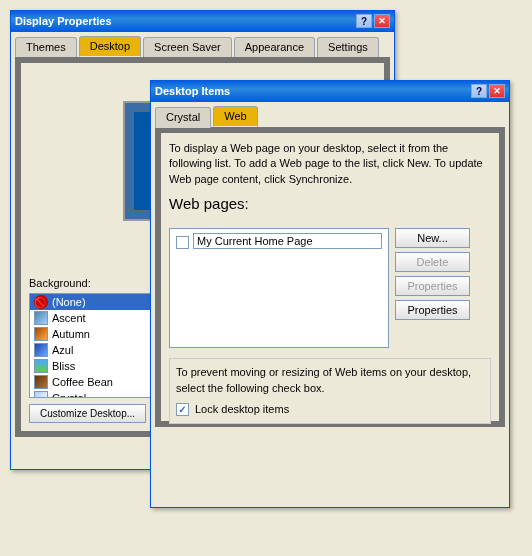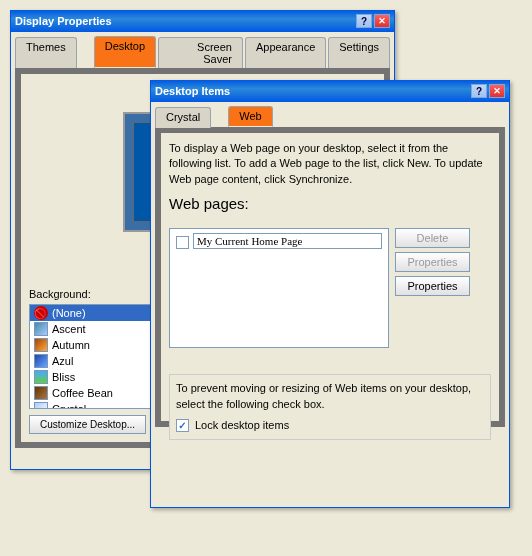--- a/index.html
+++ b/index.html
@@ -82,29 +82,27 @@
     .tab {
       padding: 3px 10px 4px 10px;
       border: 1px solid #9DA3AB;
       border-bottom: none;
       background: #D8D4C8;
       cursor: pointer;
       border-radius: 3px 3px 0 0;
       font-size: 11px;
       position: relative;
       bottom: -1px;
-      text-align: right;
     }
 
     .tab.active {
-      background: #f97316;
+      background: #eab308;
       border-bottom: 1px solid #ECE9D8;
       z-index: 1;
       bottom: 0px;
-      margin-left: 15px;
     }
 
     .tab-content-area {
       border: 6px solid #737373;
       margin: 0 4px;
       background: #ECE9D8;
       padding: 8px;
     }
 
     
@@ -259,21 +257,20 @@
       width: 220px;
       height: 120px;
       padding: 2px;
     }
 
     .web-page-item {
       display: flex;
       align-items: flex-end;
       gap: 4px;
       padding: 2px 4px;
-      font-family: Liberation Serif, serif;
     }
 
     .checkbox {
       width: 13px;
       height: 13px;
       border: 1px solid #7F9DB9;
       background: white;
       display: flex;
       align-items: center;
       justify-content: center;
@@ -303,21 +300,21 @@
       font-family: Tahoma, Arial, sans-serif;
       min-width: 75px;
     }
 
     .web-btn:disabled, .web-btn.disabled {
       color: #999;
       cursor: default;
     }
 
     .lock-section {
-      margin-top: 26px;
+      margin-top: 10px;
       padding: 6px;
       border: 1px solid #CCC;
       background: #ECE9D8;
       font-size: 11px;
       line-height: 1.4;
     }
 
     .lock-checkbox-row {
       display: flex;
       align-items: center;
@@ -442,20 +439,21 @@
     <div class="web-pages-label">Web pages:</div>
 
     <div class="web-pages-container">
       <div class="web-pages-list">
         <div class="web-page-item">
           <div class="checkbox"></div>
           <span class="web-page-name">My Current Home Page</span>
         </div>
       </div>
       <div class="web-btns">
+        <button class="web-btn">New...</button>
         <button class="web-btn disabled">Delete</button>
         <button class="web-btn disabled">Properties</button>
         <button class="web-btn">Properties</button>
       </div>
     </div>
 
     <div class="lock-section">
       <div>To prevent moving or resizing of Web items on your desktop, select the following check box.</div>
       <div class="lock-checkbox-row">
         <div class="checkbox-blue checked"></div>

